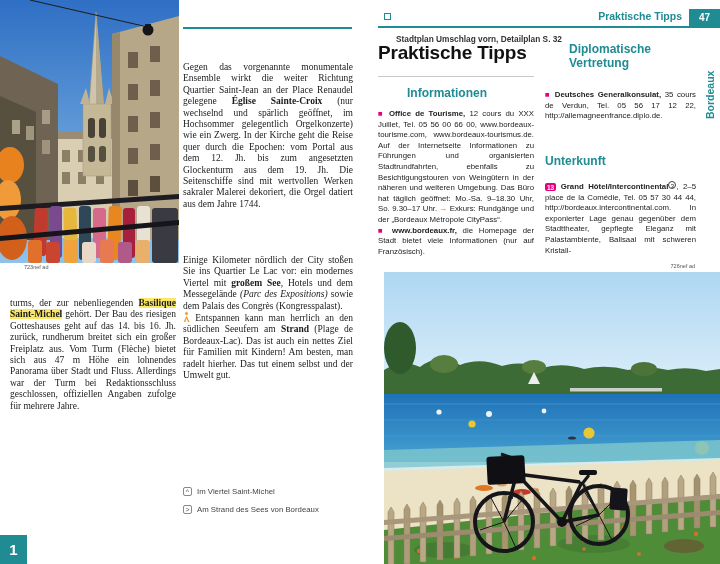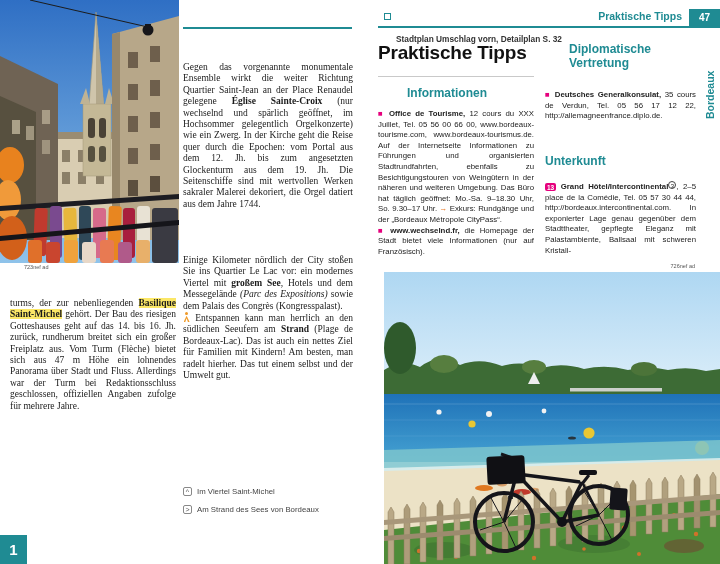--- a/index.html
+++ b/index.html
@@ -186,21 +186,21 @@
       <span class="capicon">&gt;</span>
       <span>Am Strand des Sees von Bordeaux</span>
     </div>
   </div>
 
   <div class="big-title">Praktische Tipps</div>
   <div class="title-rule"></div>
   <div class="col-r1 teal-head h-r" style="top:86px;padding-left:29px;">Informationen</div>
   <div class="col-r1" style="top:109px;">
     <p class="sans-small"><span class="mag">■ </span><span class="b">Office de Tourisme,</span><span> 12 cours du XXX Juillet, Tel. 05 56 00 66 00, www.bordeaux-tourisme.com, www.bordeaux-tourismus.de. Auf der Internetseite Informationen zu Führungen und organisierten Stadtrundfahrten, ebenfalls zu Besichtigungstouren von Weingütern in der näheren und weiteren Umgebung. Das Büro hat täglich geöffnet: Mo.-Sa. 9–18.30 Uhr, So. 9.30–17 Uhr. </span><span class="orange">→</span><span> Exkurs: Rundgänge und der „Bordeaux Métropole CityPass“.</span></p>
-    <p class="sans-small"><span class="mag">■ </span><span class="b">www.wechselnd.fr,</span><span> die Homepage der Stadt bietet viele Informationen (nur auf Französisch).</span></p>
+    <p class="sans-small"><span class="mag">■ </span><span class="b">www.bordeaux.fr,</span><span> die Homepage der Stadt bietet viele Informationen (nur auf Französisch).</span></p>
   </div>
 
   <div class="col-r2 teal-head h-r" style="top:42px;padding-left:24px;">Diplomatische Vertretung</div>
   <div class="col-r2 sans-small" style="top:90px;"><span class="mag">■ </span><span class="b">Deutsches Generalkonsulat,</span><span> 35 cours de Verdun, Tel. 05 56 17 12 22, http://allemagneenfrance.diplo.de.</span></div>
   <div class="col-r2 teal-head h-r" style="top:154px;">Unterkunft</div>
   <div class="col-r2 sans-small" style="top:181px;"><span class="numbox">13</span><span> </span><span class="b">Grand Hôtel/Intercontinental</span><span class="circ">3</span><span>, 2–5 place de la Comédie, Tel. 05 57 30 44 44, http://bordeaux.intercontinental.com. In exponierter Lage genau gegenüber dem Stadttheater, gepflegte Eleganz mit Palastambiente, Ballsaal mit schweren Kristall-</span></div>
 
   <div class="side-tab">Bordeaux</div>
   <div class="credit credit-right">726nef ad</div>
 

